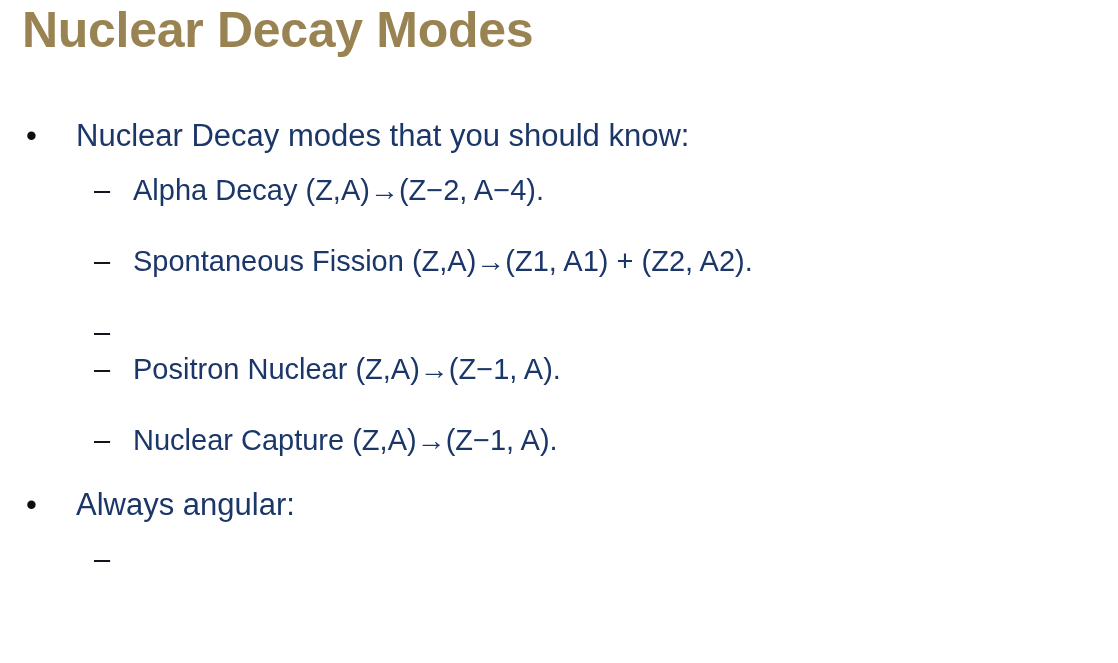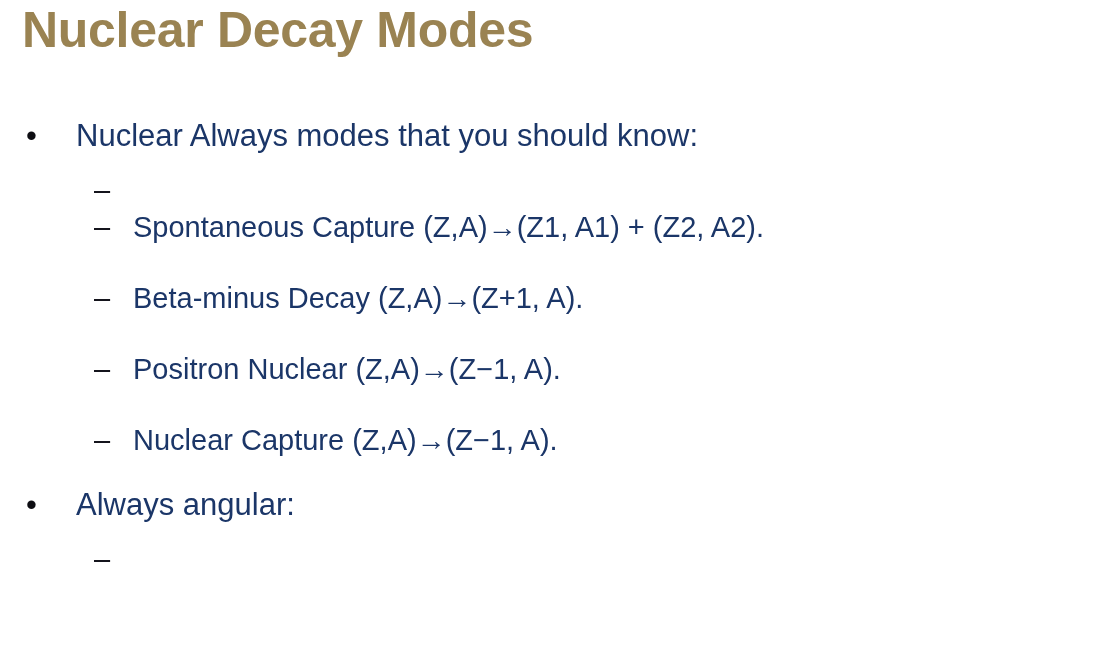--- a/index.html
+++ b/index.html
@@ -81,41 +81,41 @@
 <body>
 
 <div class="slide">
 
   <div class="slide-title">Nuclear Decay Modes</div>
 
   <div class="body-list">
 
     <div class="bullet-l1">
       <span class="marker">•</span>
-      <span class="txt">Nuclear Always modes that you should know:</span>
+      <span class="txt">Nuclear Decay modes that you should know:</span>
     </div>
 
     <div class="gap-after-l1"></div>
 
     <div class="bullet-l2">
       <span class="marker">–</span>
+      <span class="txt">Alpha Decay (Z,A)→(Z−2, A−4).</span>
     </div>
 
     <div class="gap-l2"></div>
 
     <div class="bullet-l2">
       <span class="marker">–</span>
-      <span class="txt">Spontaneous Capture (Z,A)→(Z1, A1) + (Z2, A2).</span>
+      <span class="txt">Spontaneous Fission (Z,A)→(Z1, A1) + (Z2, A2).</span>
     </div>
 
     <div class="gap-l2"></div>
 
     <div class="bullet-l2">
       <span class="marker">–</span>
-      <span class="txt">Beta-minus Decay (Z,A)→(Z+1, A).</span>
     </div>
 
     <div class="gap-l2"></div>
 
     <div class="bullet-l2">
       <span class="marker">–</span>
       <span class="txt">Positron Nuclear (Z,A)→(Z−1, A).</span>
     </div>
 
     <div class="gap-l2"></div>

